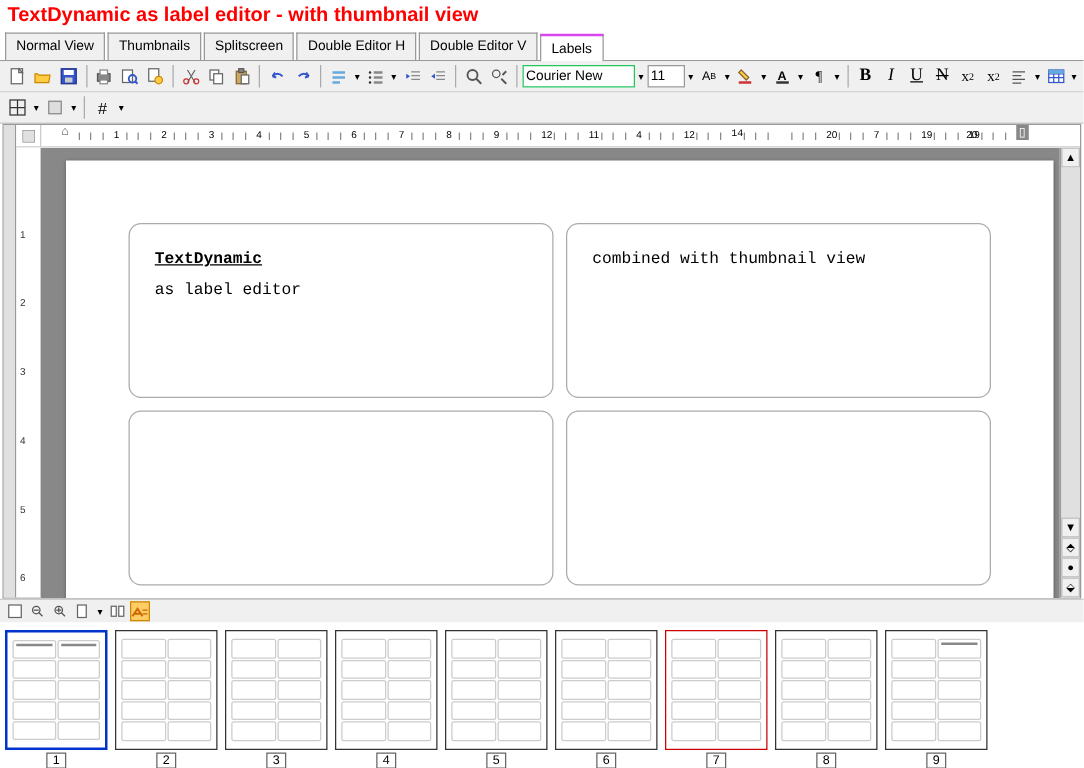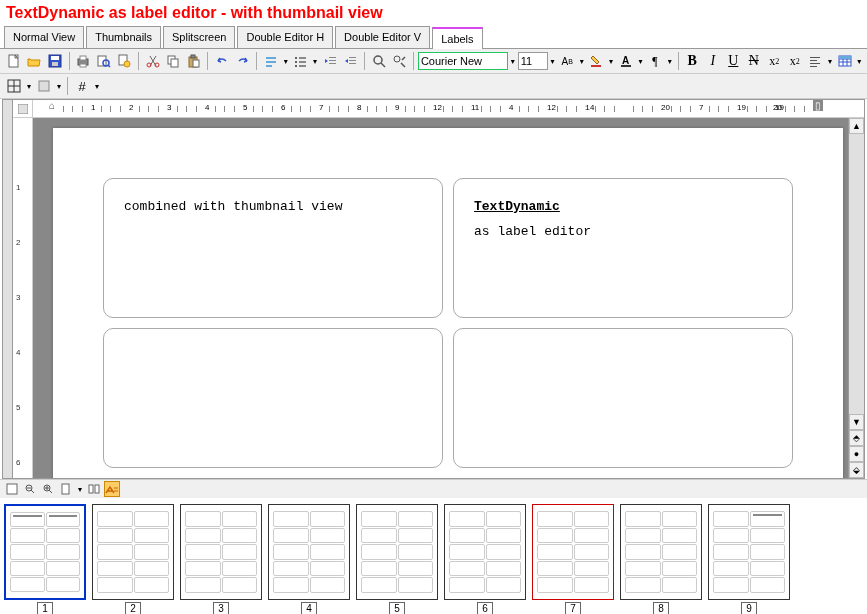--- a/index.html
+++ b/index.html
@@ -357,25 +357,25 @@
           <span class="vruler-num" style="top: 120px;">2</span>
           <span class="vruler-num" style="top: 175px;">3</span>
           <span class="vruler-num" style="top: 230px;">4</span>
           <span class="vruler-num" style="top: 285px;">5</span>
           <span class="vruler-num" style="top: 340px;">6</span>
         </div>
       <div class="page-wrap">
         <div class="page">
           <div class="label-grid">
             <div class="label-cell">
-              <div>combined with thumbnail view</div>
+              <div class="label-title">TextDynamic</div>
+              <div>as label editor</div>
             </div>
             <div class="label-cell">
-              <div class="label-title">TextDynamic</div>
-              <div>as label editor</div>
+              <div>combined with thumbnail view</div>
             </div>
             <div class="label-cell"></div>
             <div class="label-cell"></div>
           </div>
         </div>
       </div>
       <div class="vscroll">
         <div class="sbtn">▲</div>
         <div class="strack"></div>
         <div class="sbtn">▼</div>

